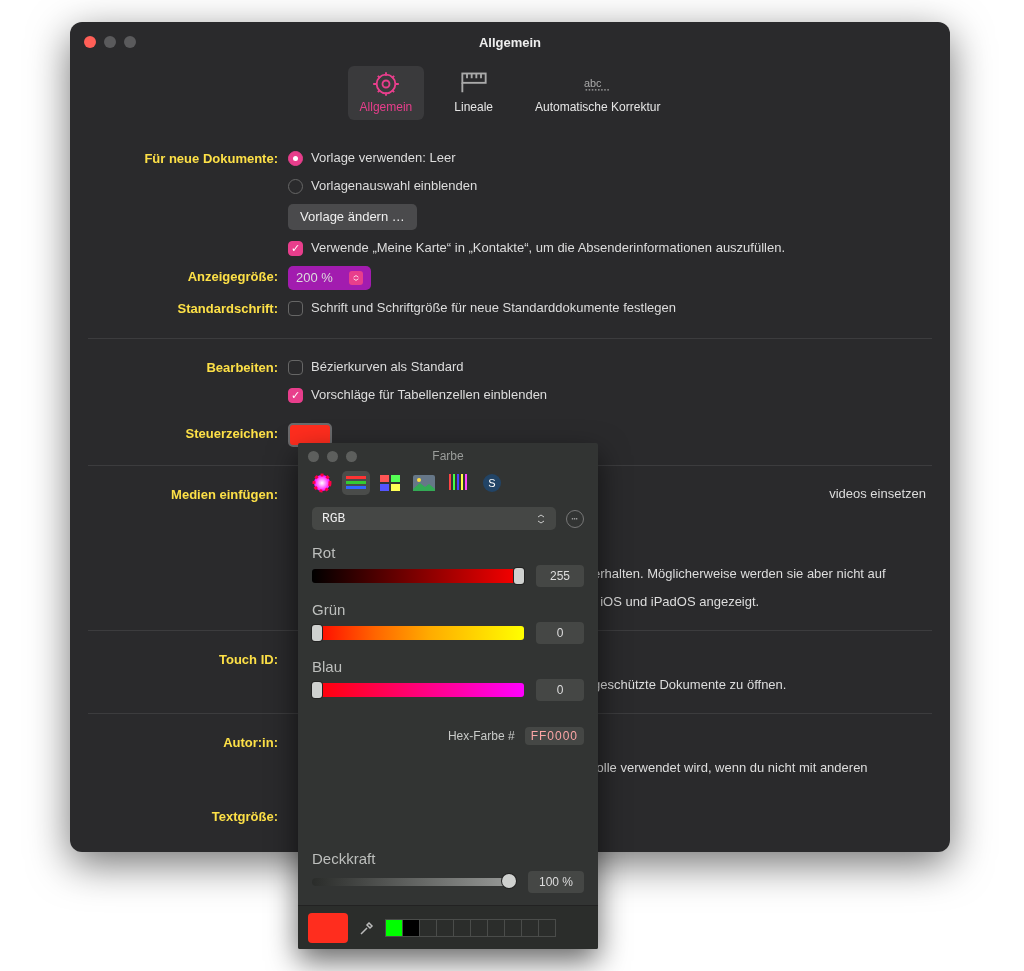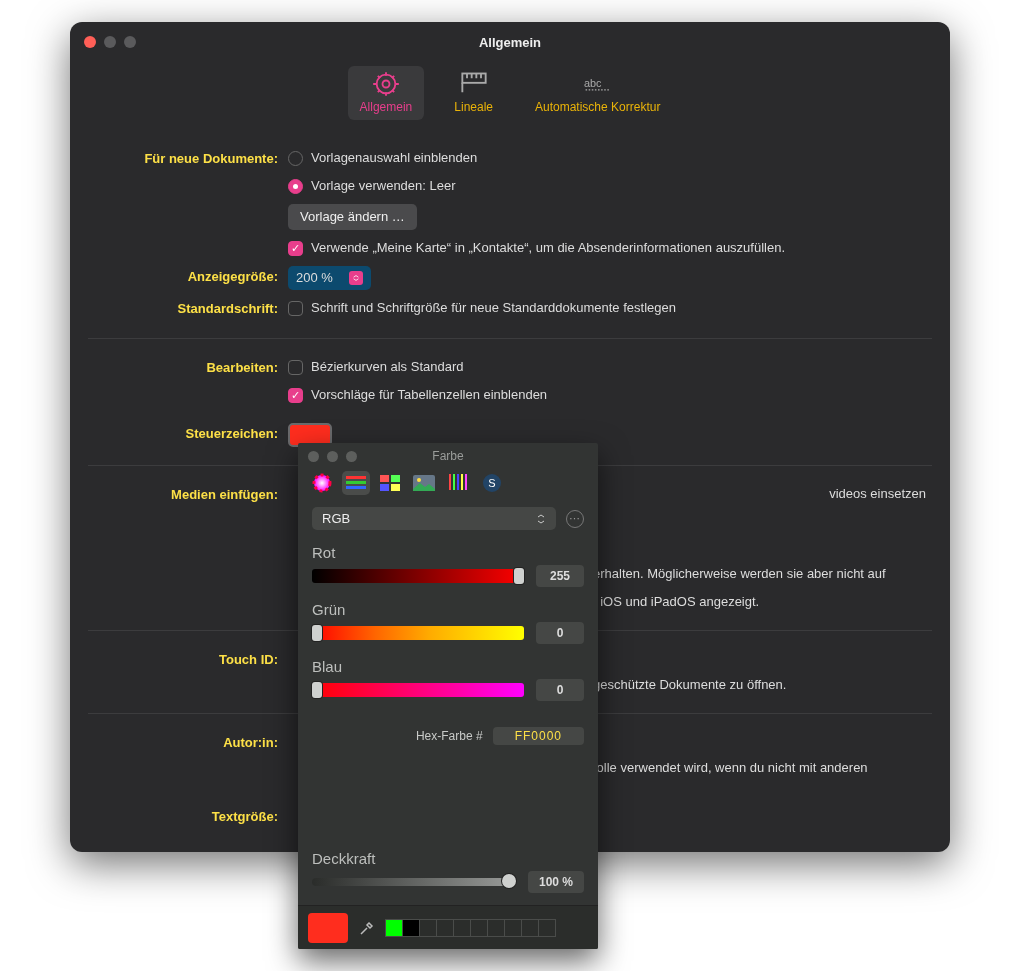--- a/index.html
+++ b/index.html
@@ -17,40 +17,40 @@
   .dot.close { background: #ff5f57; }
   .dot.min   { background: #5a5a5c; }
   .dot.max   { background: #5a5a5c; }
   .title { position: absolute; left: 0; right: 0; text-align: center; font-weight: 600; color: #eee; pointer-events: none; }
 
   .toolbar { display: flex; justify-content: center; gap: 18px; padding: 4px 0 10px; }
   .tool-item { display: flex; flex-direction: column; align-items: center; gap: 4px; padding: 6px 12px; border-radius: 6px; cursor: default; }
   .tool-item.active { background: #3a3a3c; }
   .tool-item .ico { width: 28px; height: 24px; display: flex; align-items: center; justify-content: center; }
   .tool-item.active .lbl, .tool-item.active svg { color: #e83e8c; stroke: #e83e8c; }
-  .tool-item .lbl { font-size: 12px; color: #eab308; }
+  .tool-item .lbl { font-size: 12px; color: #e5e5e5; }
   .tool-item svg { stroke: #aaa; fill: none; stroke-width: 1.6; }
 
   
   .form { padding: 14px 18px 10px 18px; }
   .row { display: flex; align-items: flex-start; padding: 4px 0; }
   .row > .label { width: 200px; text-align: right; padding-right: 10px; color: #fde047; font-weight: 600; line-height: 22px; }
   .row > .ctrls { flex: 1; display: flex; flex-direction: column; gap: 8px; }
   .ctl-line { display: flex; align-items: center; gap: 8px; line-height: 20px; }
   .hr { height: 1px; background: #3c3c3e; margin: 14px 0; }
 
   .radio, .check { width: 15px; height: 15px; border-radius: 50%; border: 1px solid #666; display: inline-flex; align-items: center; justify-content: center; flex: 0 0 15px; }
   .radio.selected { border-color: #e83e8c; background: #e83e8c; }
   .radio.selected::after { content: ""; width: 5px; height: 5px; background: #fff; border-radius: 50%; }
   .check { border-radius: 4px; }
   .check.checked { background: #e83e8c; border-color: #e83e8c; color: #fff; font-size: 11px; line-height: 13px; }
   .check.checked::after { content: "✓"; }
 
   .btn { background: #4a4a4c; border-radius: 5px; padding: 3px 12px; color: #eee; font-size: 13px; display: inline-block; }
-  .popup { background: #0c4a6e; border-radius: 5px; padding: 2px 8px; display: inline-flex; align-items: center; gap: 16px; }
+  .popup { background: #a21caf; border-radius: 5px; padding: 2px 8px; display: inline-flex; align-items: center; gap: 16px; }
   .popup .caret { width: 14px; height: 14px; background: #e83e8c; border-radius: 3px; display: flex; align-items: center; justify-content: center; }
   .popup .caret svg { width: 8px; height: 8px; }
 
   .swatch { width: 44px; height: 24px; border-radius: 5px; border: 2px solid #6a6a6c; background: #ff2d1e; }
 
   .partial-text { color: #ddd; }
 
   
   .win-color {
     position: absolute; left: 298px; top: 443px; width: 300px; height: 506px;
@@ -59,36 +59,36 @@
   }
   .wc-title { height: 26px; display: flex; align-items: center; padding: 0 10px; position: relative; }
   .wc-title .traffic .dot { width: 11px; height: 11px; background: #5d5f5d; }
   .wc-title .tt { position: absolute; left:0; right:0; text-align:center; font-size: 12px; color: #9a9c9a; }
 
   .modebar { display: flex; align-items: center; gap: 6px; padding: 2px 10px 8px; }
   .modebar .mb { width: 28px; height: 24px; border-radius: 5px; display:flex; align-items:center; justify-content:center; }
   .modebar .mb.active { background: #4a4c4a; }
 
   .body { padding: 0 14px; flex: 1; display: flex; flex-direction: column; }
-  .model-row { display:flex; align-items:center; gap:10px; margin-top:4px;}
+  .model-row { display:flex; align-items:center; gap:10px; margin-top:4px;font-family:Liberation Mono, monospace;}
   .model-sel { flex:1; background:#454745; color:#eee; border-radius:5px; padding:4px 10px; display:flex; justify-content:space-between; align-items:center; }
   .more { width:18px;height:18px;border-radius:50%;border:1px solid #777;display:flex;align-items:center;justify-content:center;color:#999;font-size:11px;letter-spacing:1px;}
 
   .slider-block { margin-top: 14px; }
   .slider-block .slabel { font-size: 15px; color: #bdbfbd; margin-bottom: 4px; display:block;}
   .slider-row { display:flex; align-items:center; gap:12px; }
   .track { flex:1; height: 14px; border-radius: 3px; position: relative; }
   .thumb { position:absolute; top:-1px; width:10px; height:16px; background:#cfd1cf; border-radius:3px; box-shadow:0 0 0 1px #222;}
-  .valbox { width:48px; height:22px; background:#454745; border-radius:4px; text-align:left; font-size:12px; color:#ddd; display:flex;align-items:center;justify-content:center;font-weight:bold;}
+  .valbox { width:48px; height:22px; background:#454745; border-radius:4px; text-align:left; font-size:12px; color:#ddd; display:flex;align-items:center;justify-content:center;}
   .t-red   { background: linear-gradient(90deg,#000,#f00); }
   .t-green { background: linear-gradient(90deg,#f00 0%, #f60 30%, #fa0 55%, #ff0 100%); }
   .t-blue  { background: linear-gradient(90deg,#f00 0%, #f05 35%, #f0a 70%, #f0f 100%); }
 
   .hexrow { display:flex; justify-content:flex-end; align-items:center; gap:10px; margin-top:26px; font-size:12px; color:#c8cac8; }
-  .hexbox { background:#454745; border-radius:4px; padding:2px 22px; color:#fde047; letter-spacing:1px; }
+  .hexbox { background:#454745; border-radius:4px; padding:2px 6px; color:#fca5a5; letter-spacing:1px; }
 
   .spacer { flex:1; }
   .opac-block { margin-bottom: 12px; }
   .opac-block .track { background: linear-gradient(90deg,#2a2c2a,#9a9c9a); height:8px; border-radius:4px;}
   .opac-block .thumb { width:14px; height:14px; border-radius:50%; top:-4px;}
 
   .footer { height: 44px; background:#2b2d2b; display:flex; align-items:center; padding:0 10px; gap:8px; border-top:1px solid #222;}
   .big-swatch { width:40px; height:30px; border-radius:4px; }
   .eyedrop { width:22px; height:22px; display:flex;align-items:center;justify-content:center; }
   .mini-grid { display:flex; }
@@ -137,26 +137,26 @@
       <span class="lbl">Automatische Korrektur</span>
     </div>
   </div>
 
   <div class="form">
 
     <div class="row">
       <div class="label">Für neue Dokumente:</div>
       <div class="ctrls">
         <div class="ctl-line">
+          <span class="radio selected"></span>
+          <span>Vorlage verwenden: Leer</span>
+        </div>
+        <div class="ctl-line">
           <span class="radio"></span>
           <span>Vorlagenauswahl einblenden</span>
-        </div>
-        <div class="ctl-line">
-          <span class="radio selected"></span>
-          <span>Vorlage verwenden: Leer</span>
         </div>
         <div class="ctl-line">
           <span class="btn">Vorlage ändern …</span>
         </div>
         <div class="ctl-line">
           <span class="check checked"></span>
           <span>Verwende „Meine Karte“ in „Kontakte“, um die Absenderinformationen auszufüllen.</span>
         </div>
       </div>
     </div>

